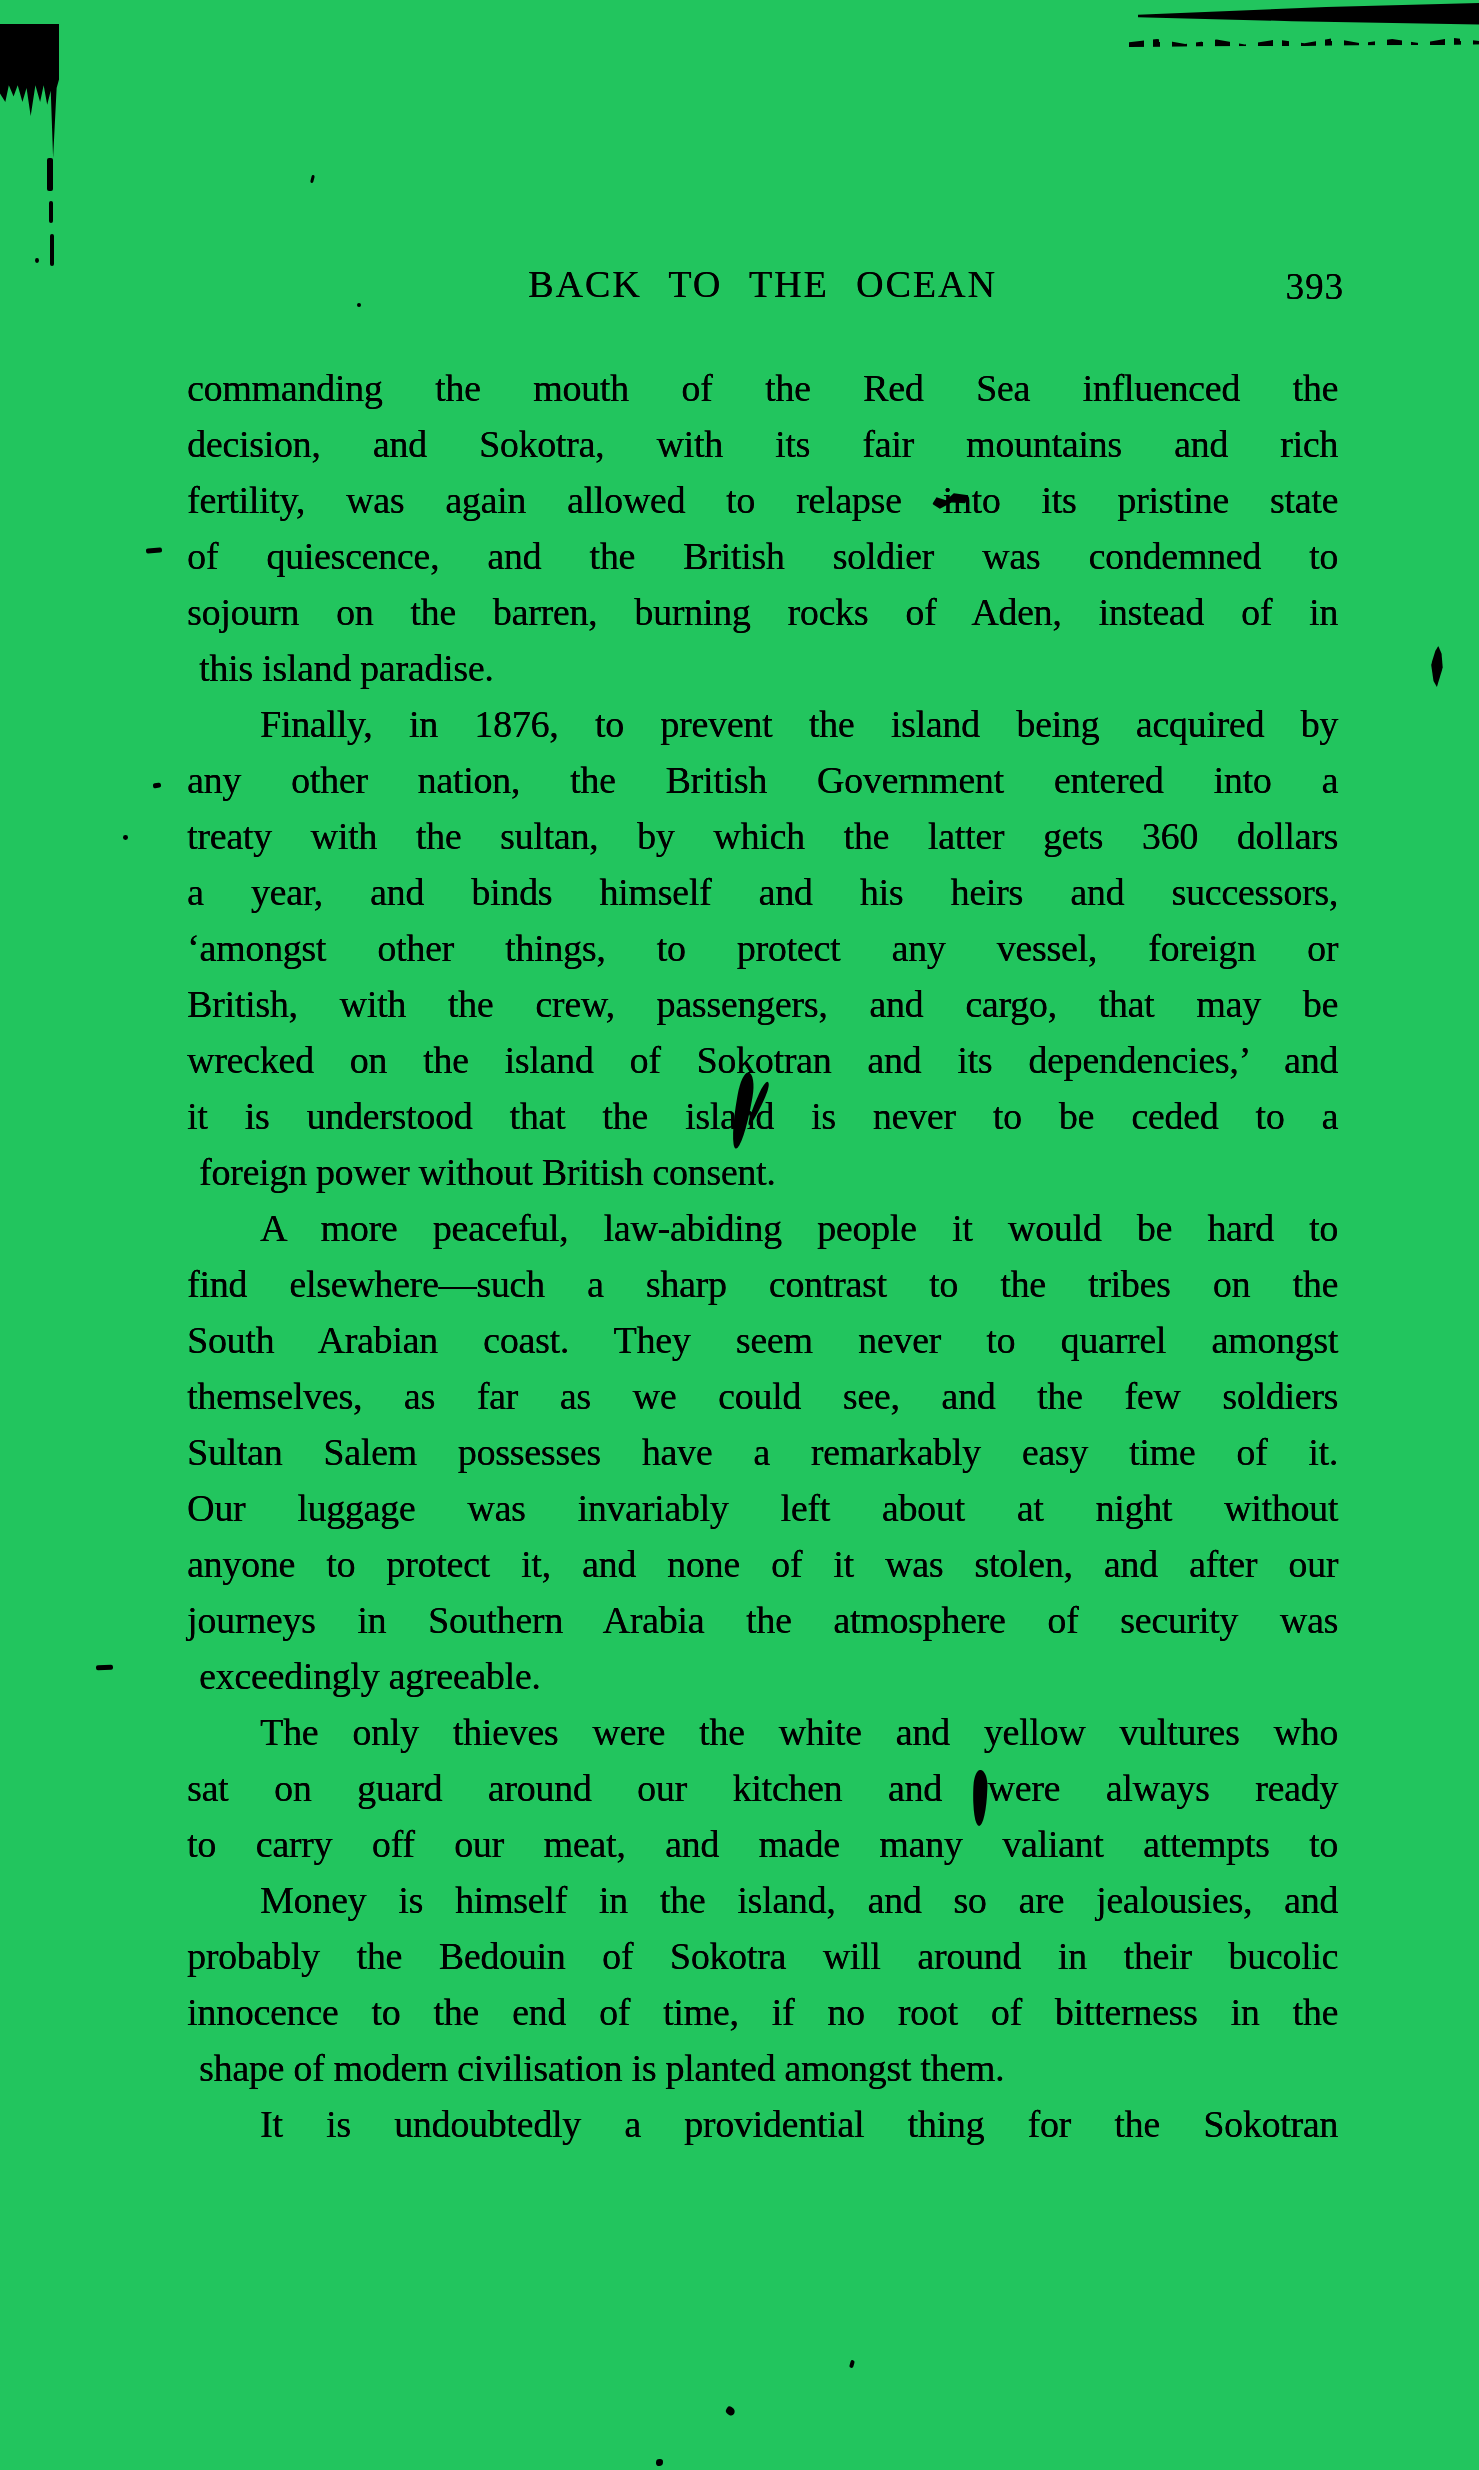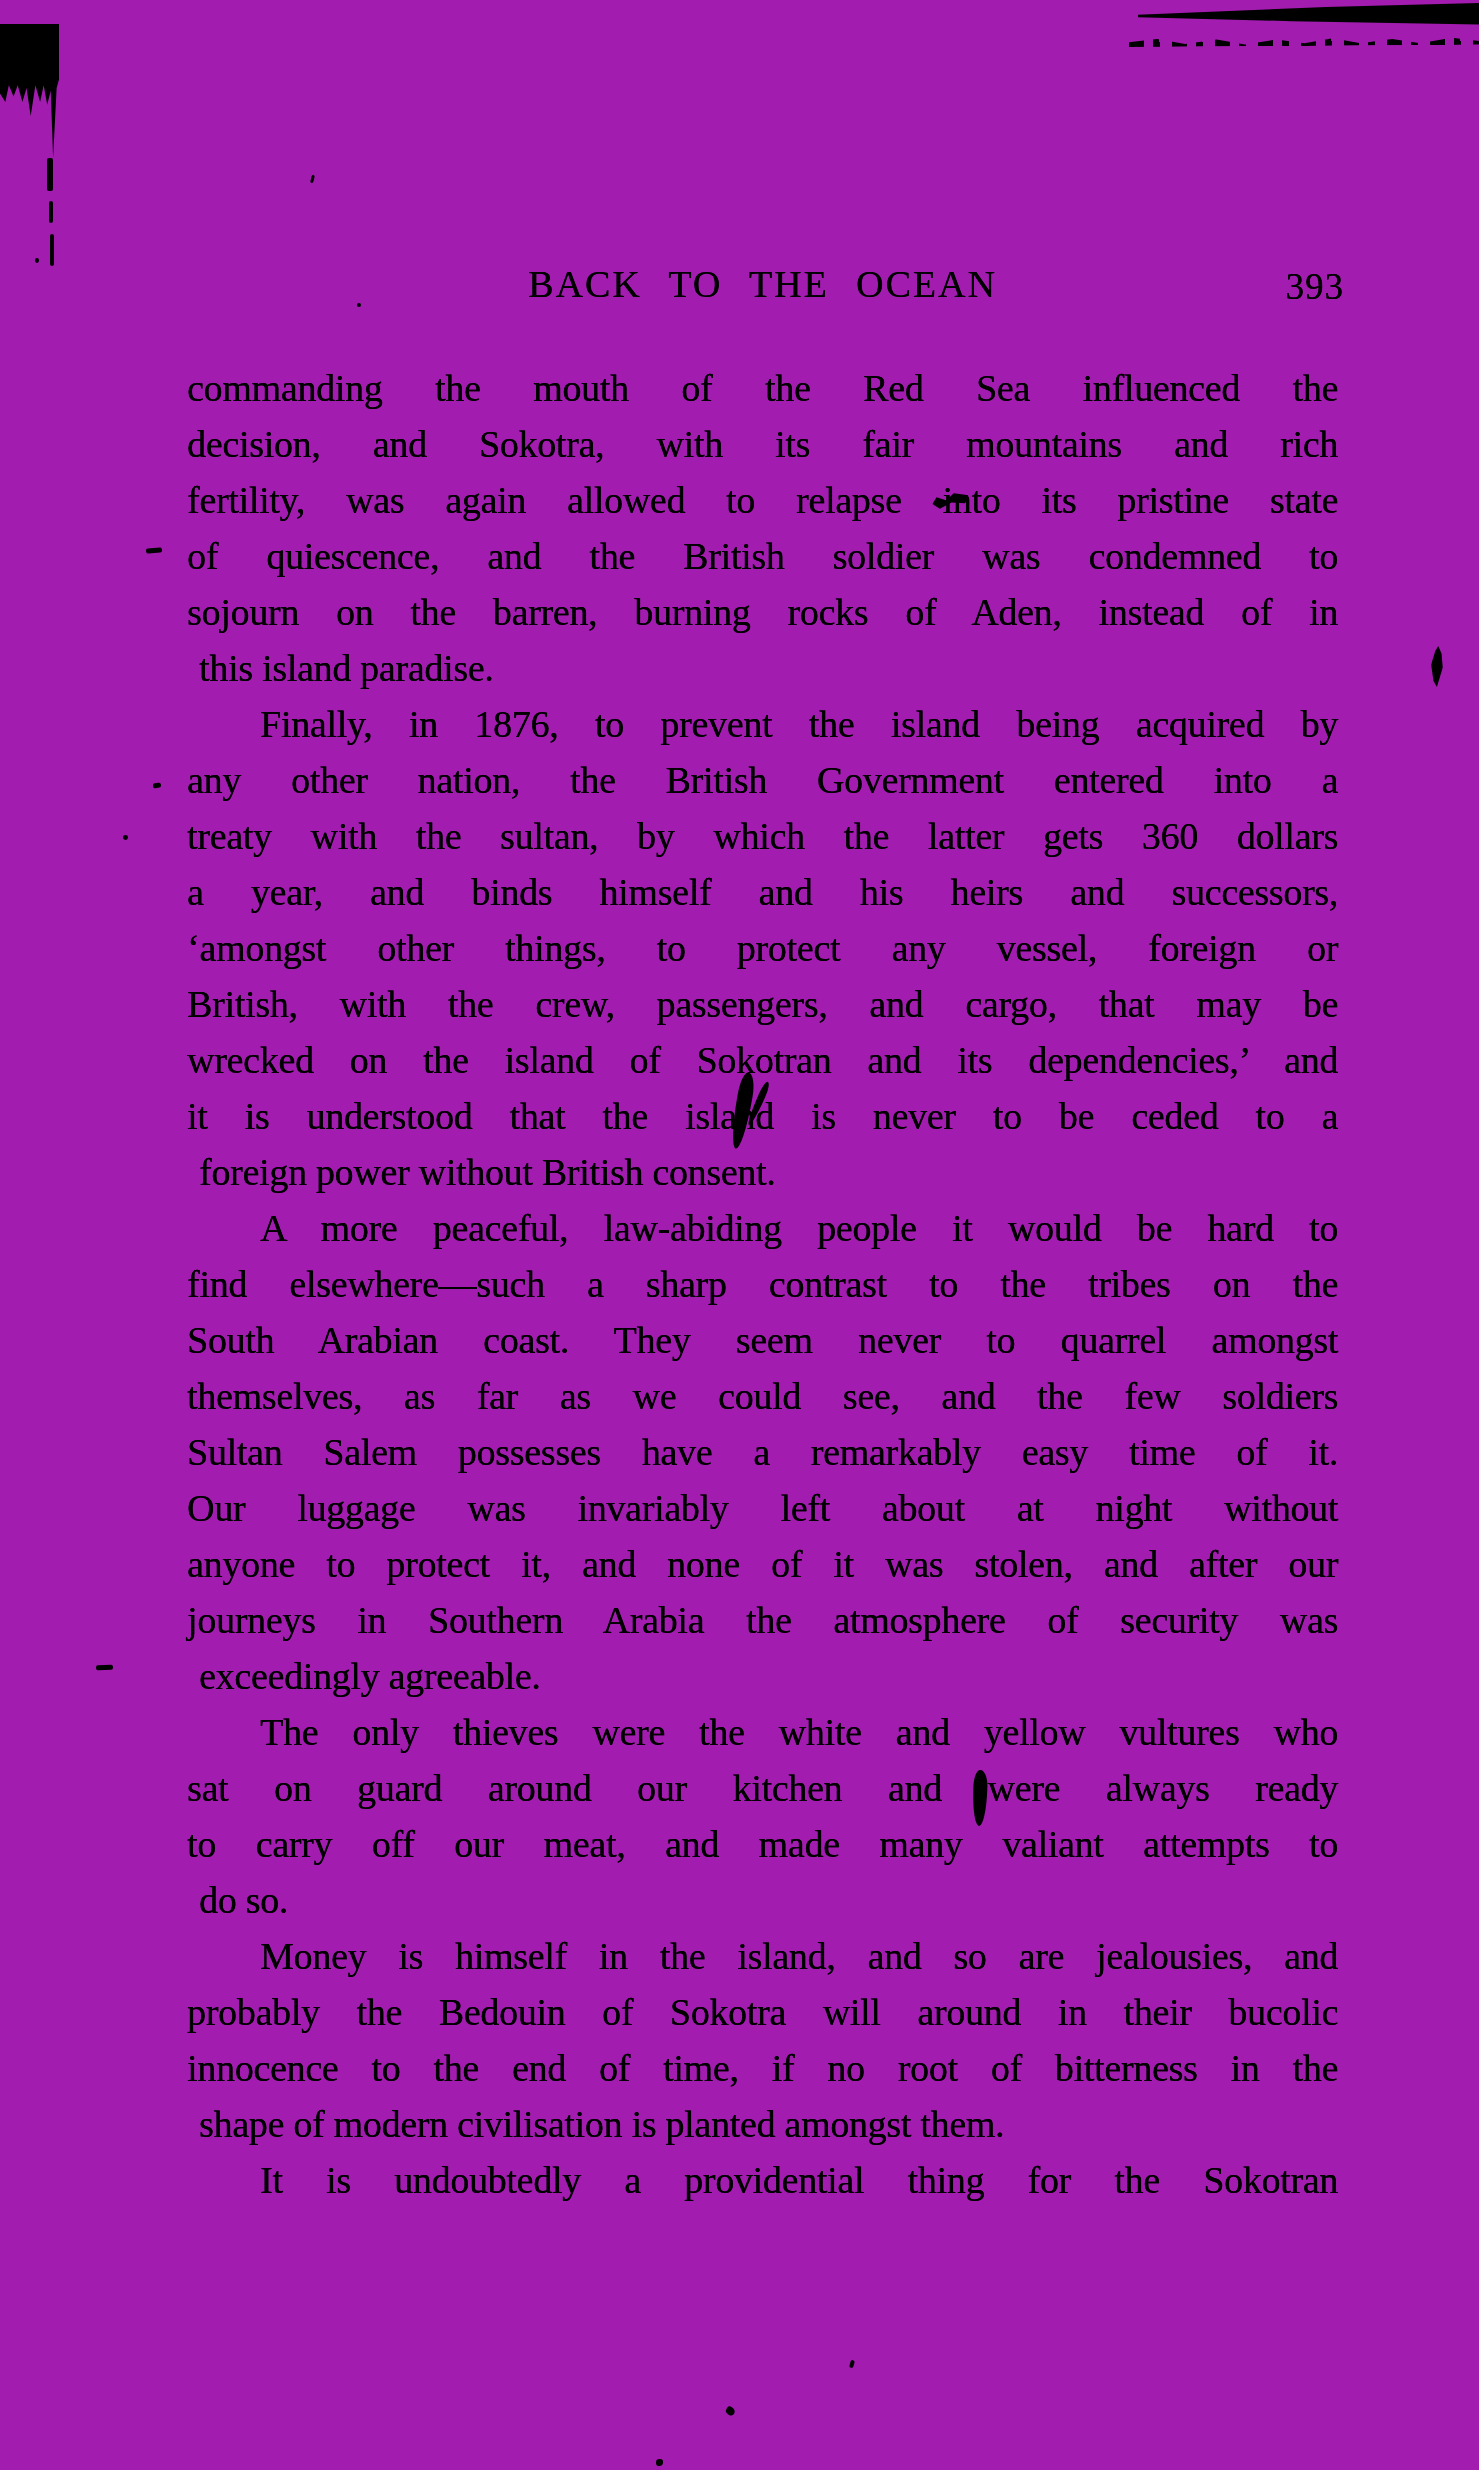--- a/index.html
+++ b/index.html
@@ -1,19 +1,19 @@
 <!DOCTYPE html>
 <html><head>
 <meta charset="utf-8">
 <style>
   html,body{margin:0;padding:0;background:#777;}
   #page{
     position:relative;
     width:1480px;height:2471px;
-    background:#a21caf;
+    background:#22c55e;
     color:#000;
     font-family:"Liberation Serif", serif;
     overflow:hidden;
   }
   
   #running-head{
     position:absolute;left:187px;top:262px;width:1151px;height:43px;
   }
   #head-title{
     display:block;text-align:center;
@@ -108,21 +108,20 @@
       <div class="line">Sultan Salem possesses have a remarkably easy time of it.</div>
       <div class="line">Our luggage was invariably left about at night without</div>
       <div class="line">anyone to protect it, and none of it was stolen, and after our</div>
       <div class="line">journeys in Southern Arabia the atmosphere of security was</div>
       <div class="line last">exceedingly agreeable.</div>
     </div>
     <div>
       <div class="line indent">The only thieves were the white and yellow vultures who</div>
       <div class="line">sat on guard around our kitchen and were always ready</div>
       <div class="line">to carry off our meat, and made many valiant attempts to</div>
-      <div class="line last">do so.</div>
     </div>
     <div>
       <div class="line indent">Money is himself in the island, and so are jealousies, and</div>
       <div class="line">probably the Bedouin of Sokotra will around in their bucolic</div>
       <div class="line">innocence to the end of time, if no root of bitterness in the</div>
       <div class="line last">shape of modern civilisation is planted amongst them.</div>
       <div class="line indent">It is undoubtedly a providential thing for the Sokotran</div>
     </div>
   </div>
 

